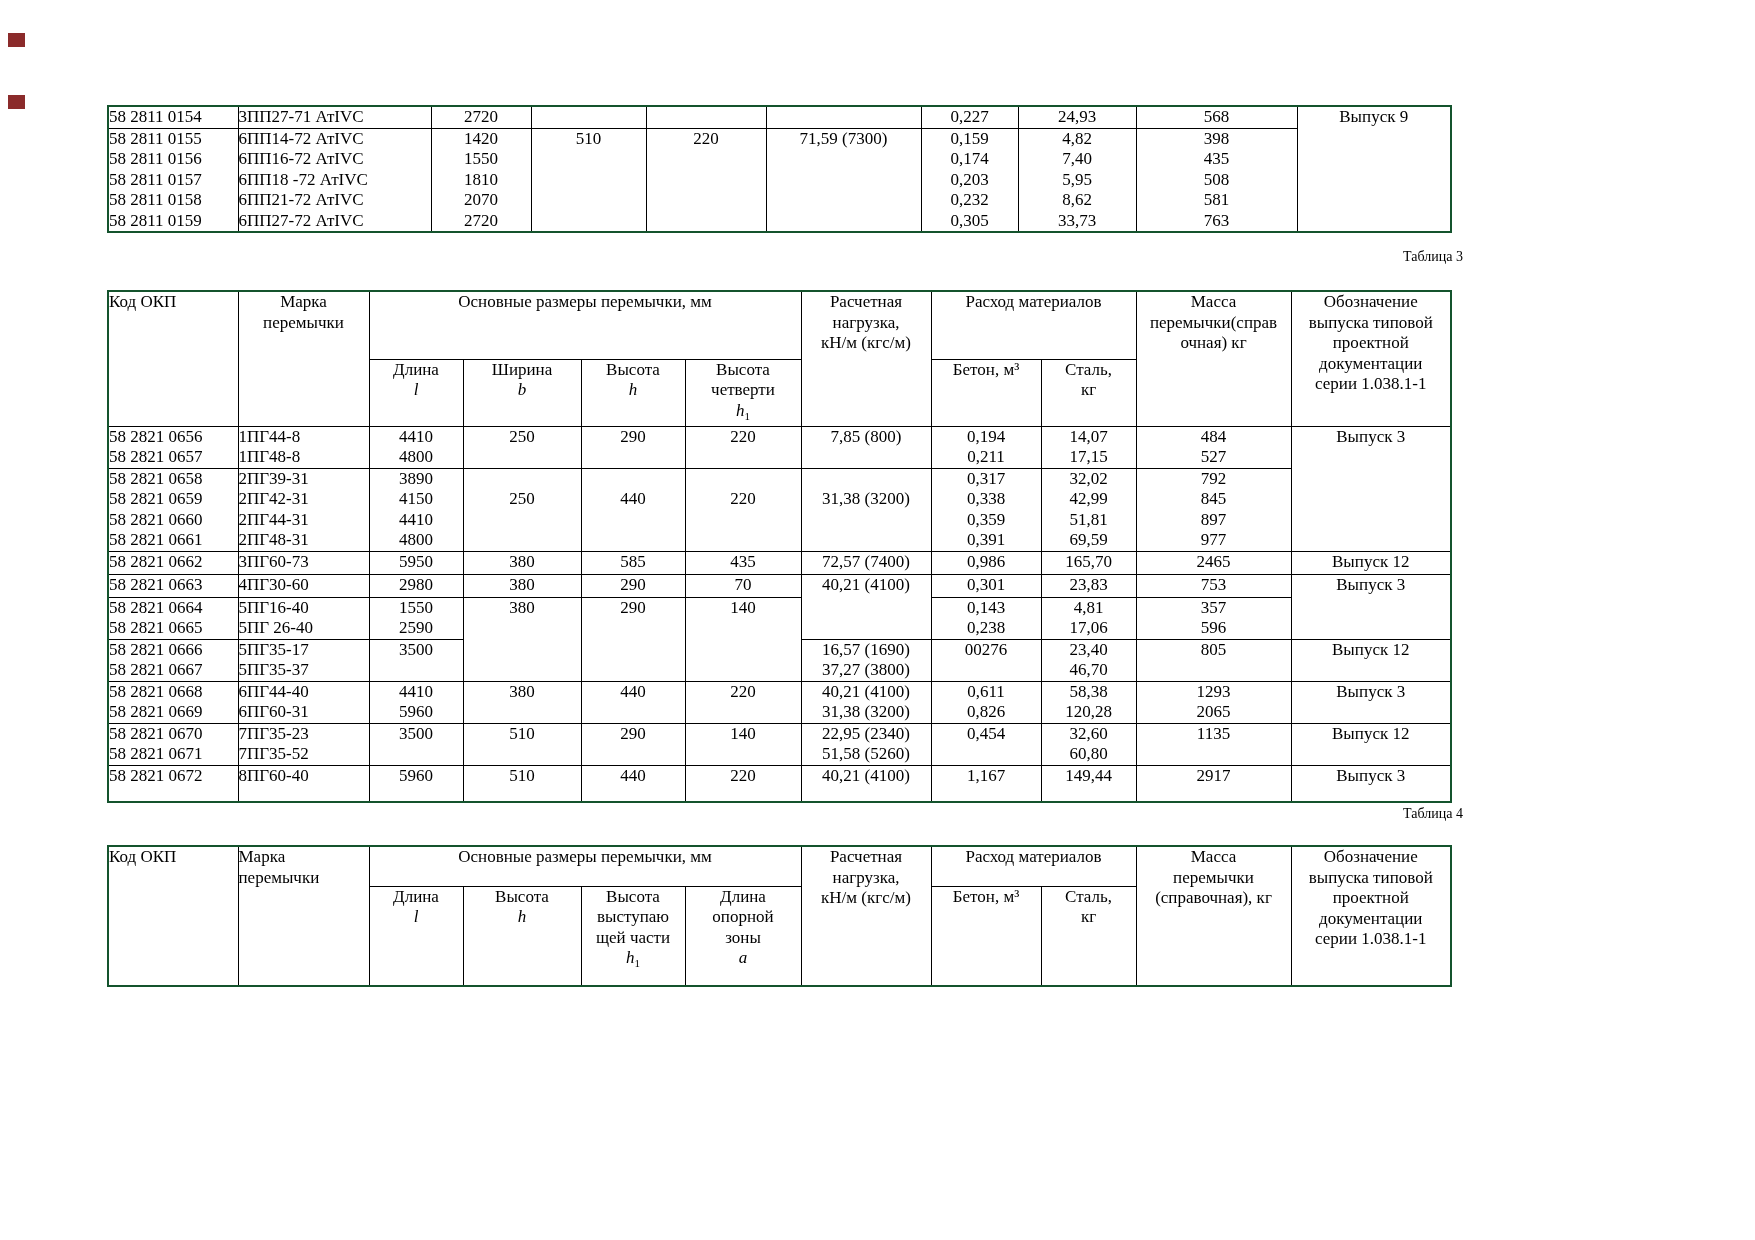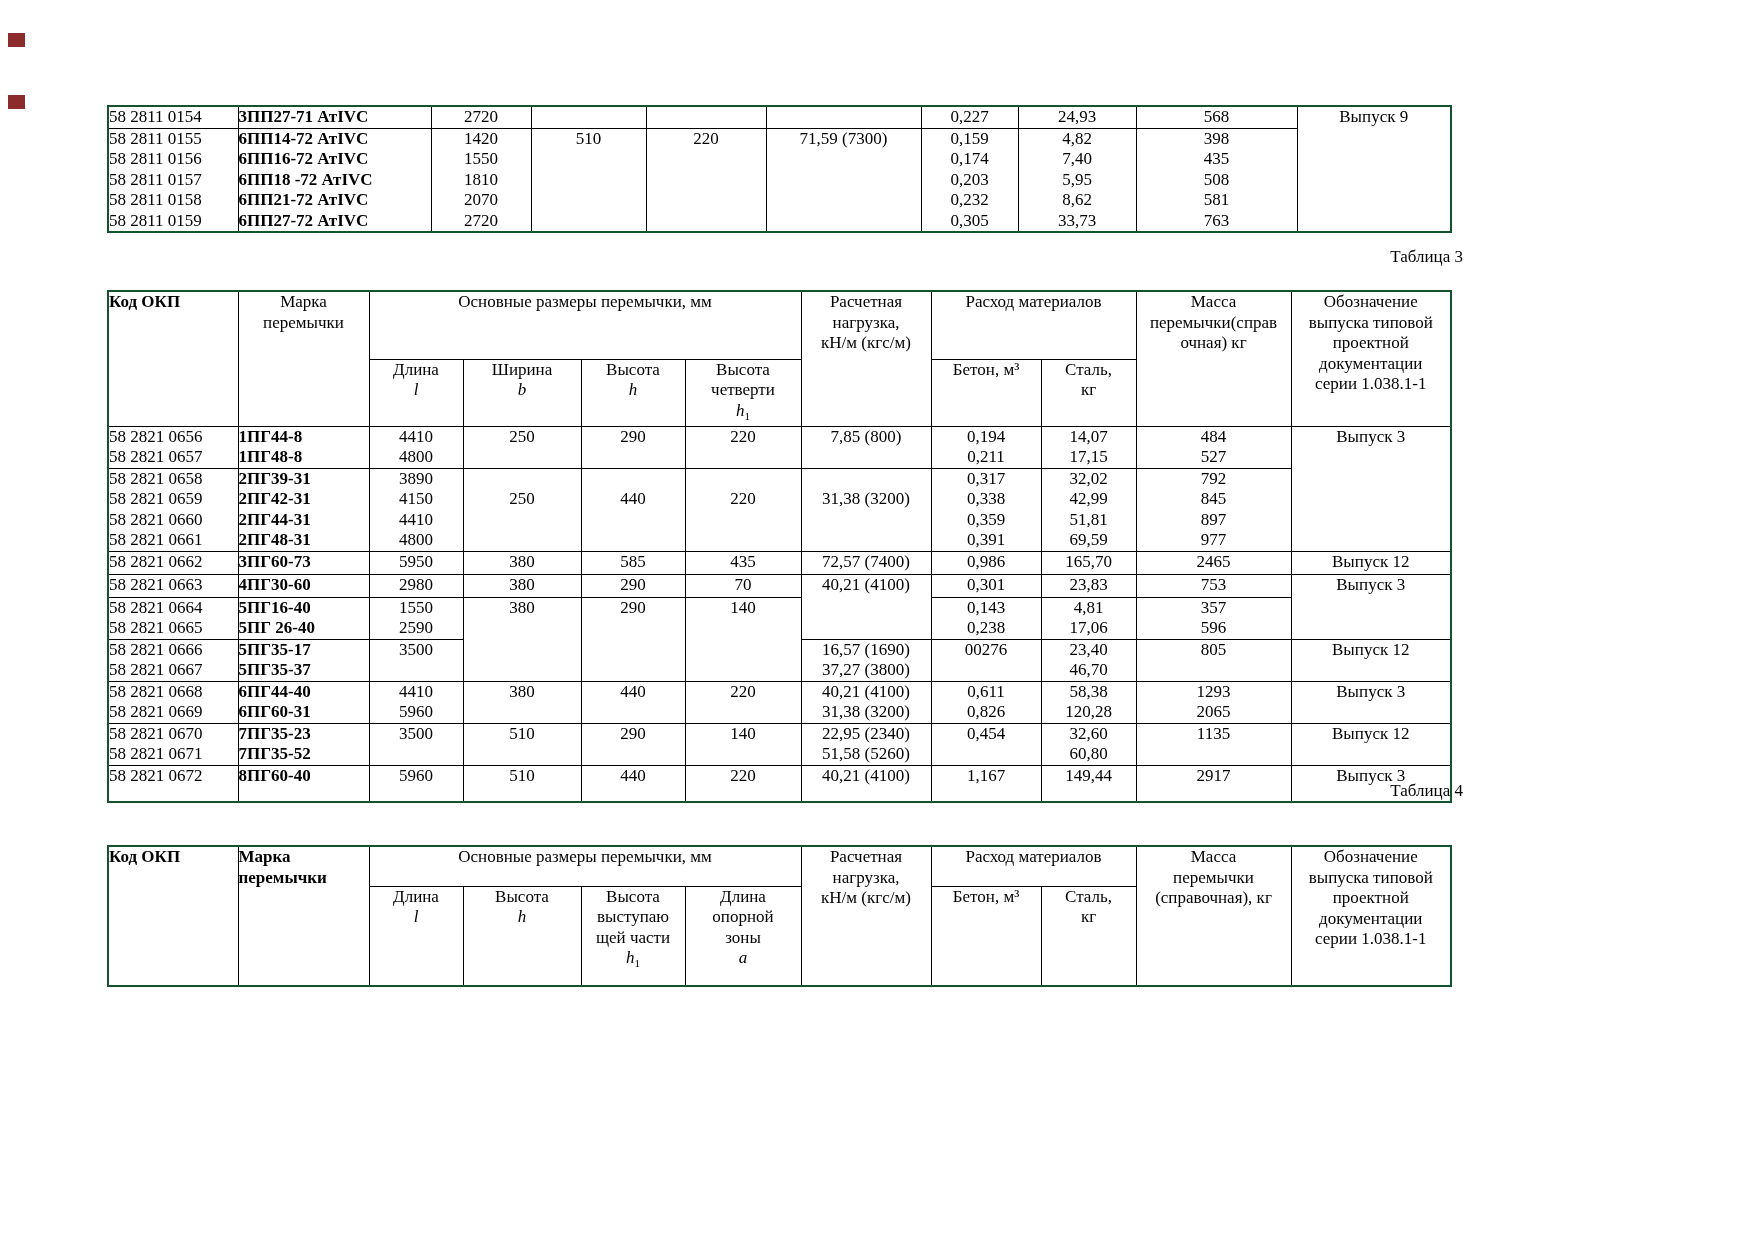--- a/index.html
+++ b/index.html
@@ -12,30 +12,30 @@
     border:2px solid #14532d;
   }
   .tbl td {
     border:1px solid #000; padding:0; vertical-align:top;
     font-size:17px; line-height:20.5px; overflow:hidden; white-space:nowrap;
   }
   .ln { height:20.5px; line-height:20.5px; }
   .c { text-align:center; }
   .l { text-align:left; }
   .pl8 { padding-left:8px; }
-  .pl10 { padding-left:10px;font-weight:bold; }
+  .pl10 { padding-left:10px; }
   .pt4 { padding-top:4px; }
   .pt6 { padding-top:6px; }
   .pt21 { padding-top:21px; }
   .vm { vertical-align:middle; }
   .sym i { font-style:italic; font-family:"Liberation Serif",serif; }
   .sym sub { font-size:11px; }
   .tbl-label {
     position:absolute; left:107px; width:1356px; text-align:right;
-    font-size:17px; line-height:20px;
+    font-size:14px; line-height:20px;
   }
   .mark { position:absolute; left:8px; width:17px; height:14px; }
 </style>
 </head>
 <body>
 
 <div class="page">
 
   <div class="mark" style="top: 33px; background: rgb(139, 43, 43);"></div>
   <div class="mark" style="top: 95px; background: rgb(139, 43, 43);"></div>
@@ -420,21 +420,21 @@
       <td class="c">220</td>
       <td class="c">40,21 (4100)</td>
       <td class="c">1,167</td>
       <td class="c">149,44</td>
       <td class="c">2917</td>
       <td class="c">Выпуск 3</td>
     </tr>
   </tbody>
     </table>
 
-  <div class="tbl-label" style="top:781px">Таблица 4</div>
+  <div class="tbl-label" style="top:804px">Таблица 4</div>
 
   <table class="tbl" style="left:107px;top:845px;">
     <colgroup>
       <col style="width:130px">
         <col style="width:131px">
         <col style="width:94px">
         <col style="width:118px">
         <col style="width:104px">
         <col style="width:116px">
         <col style="width:130px">

